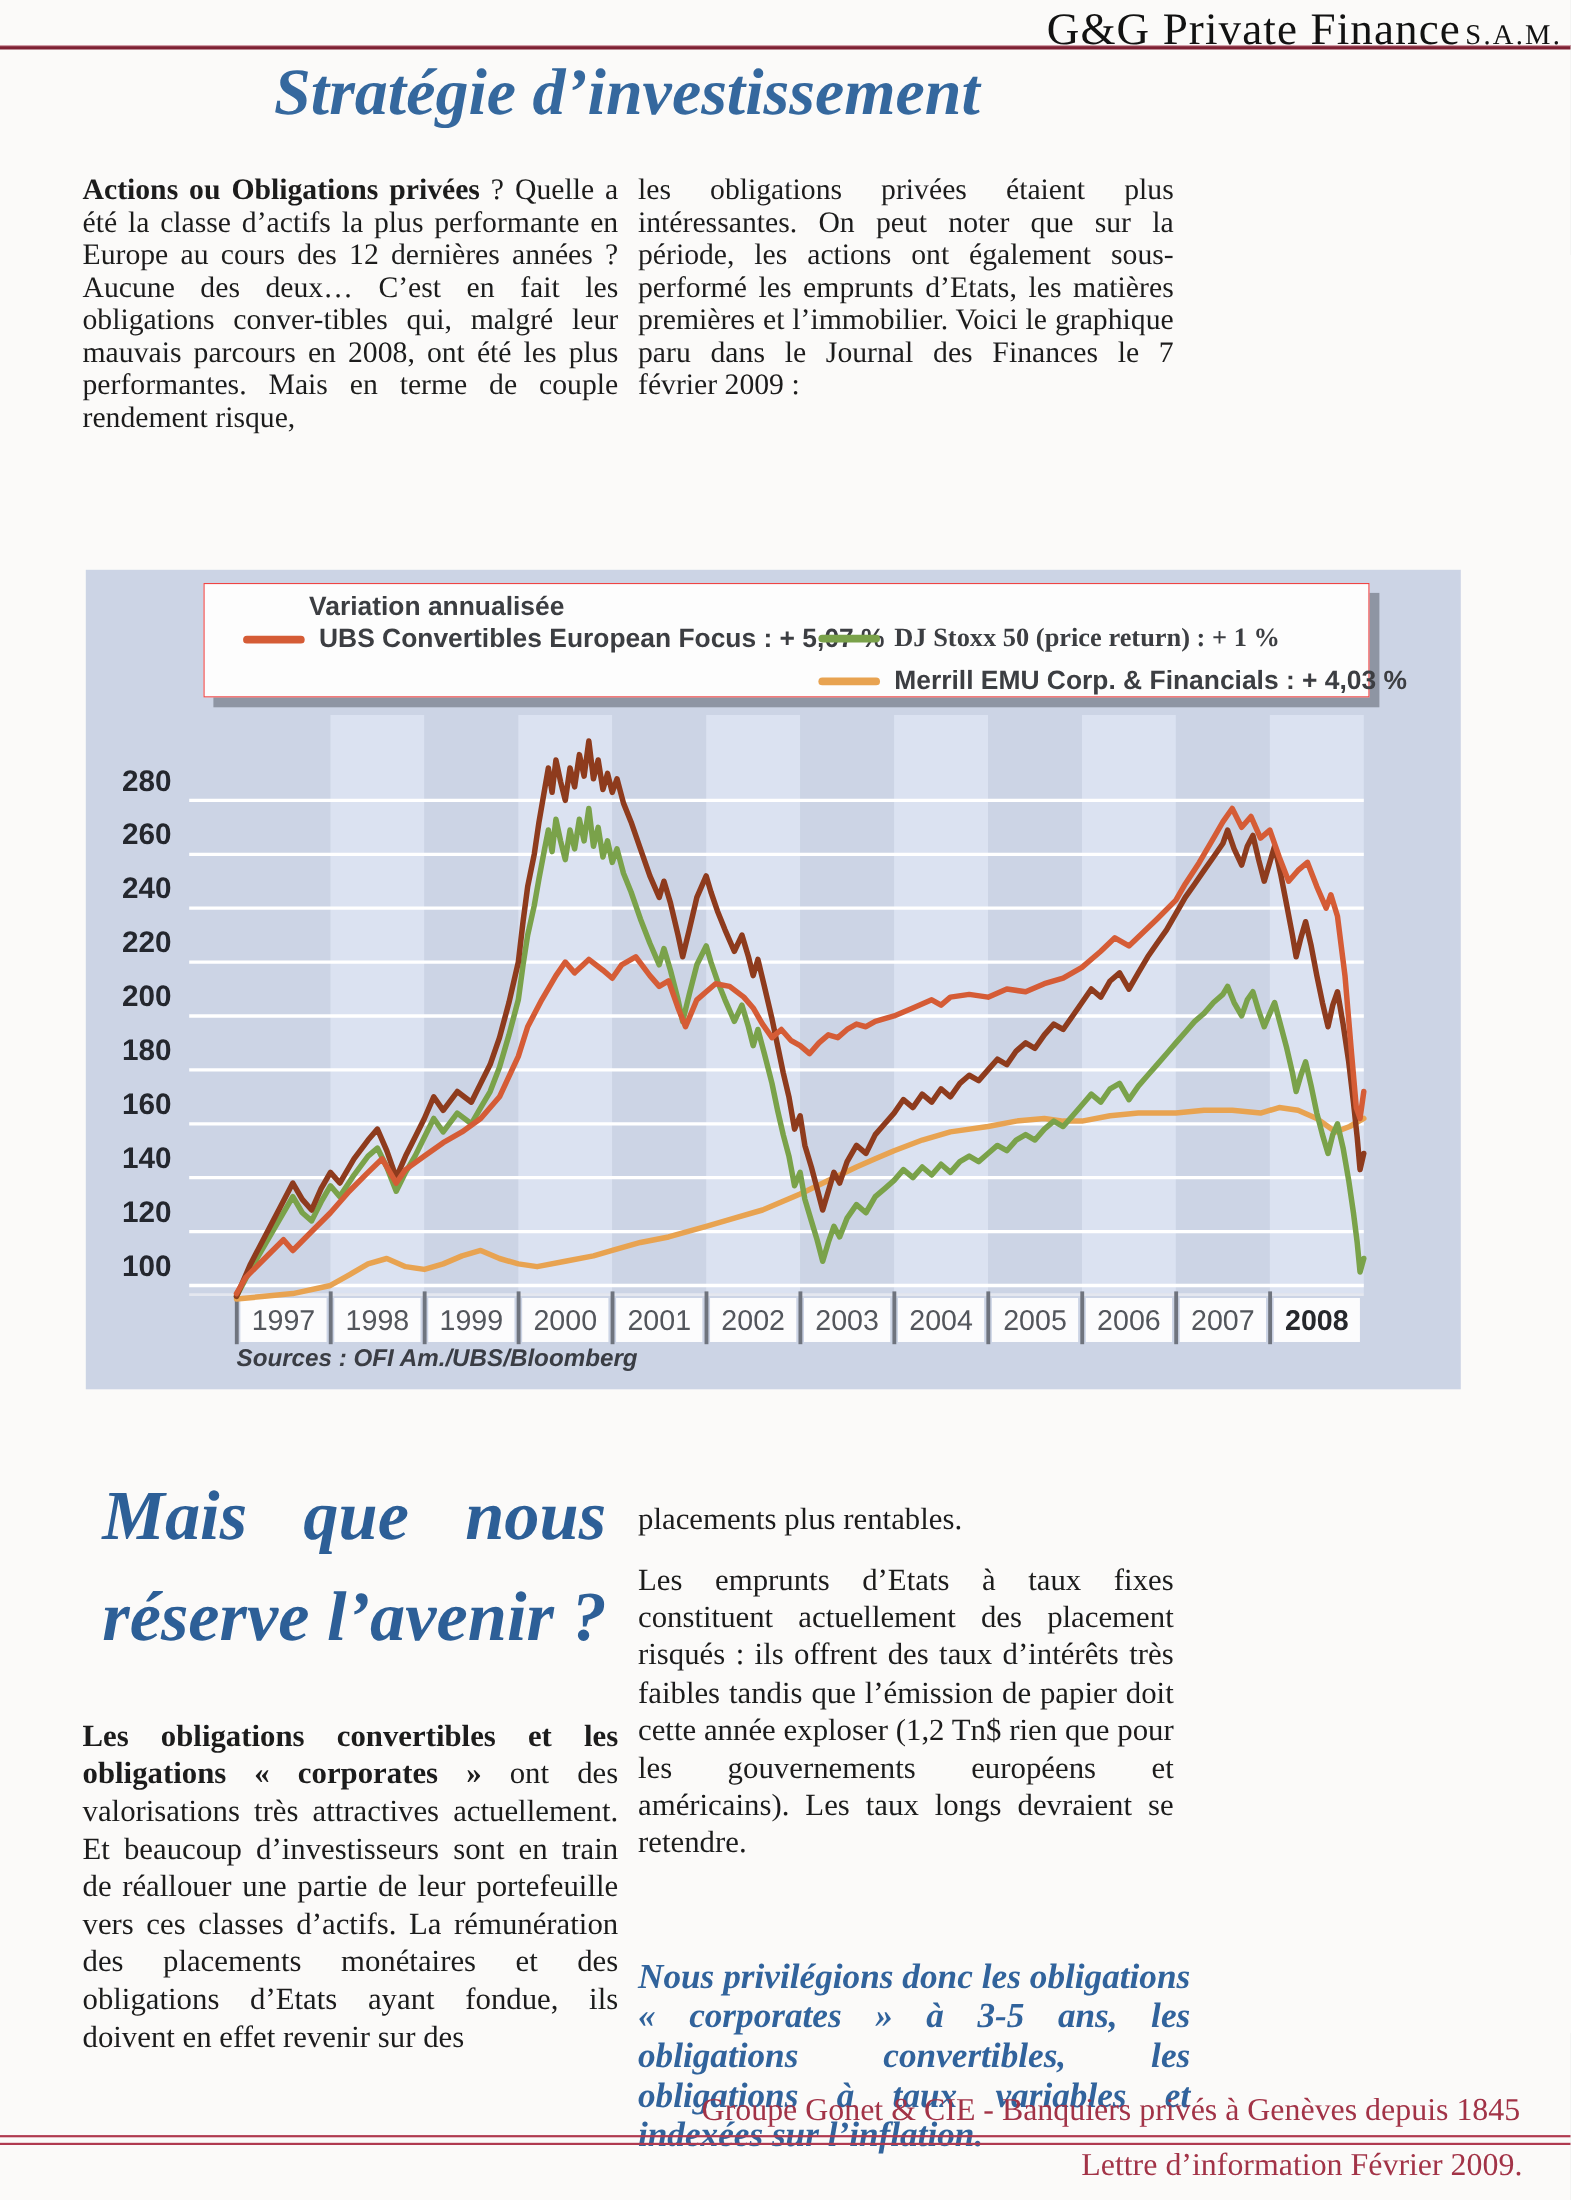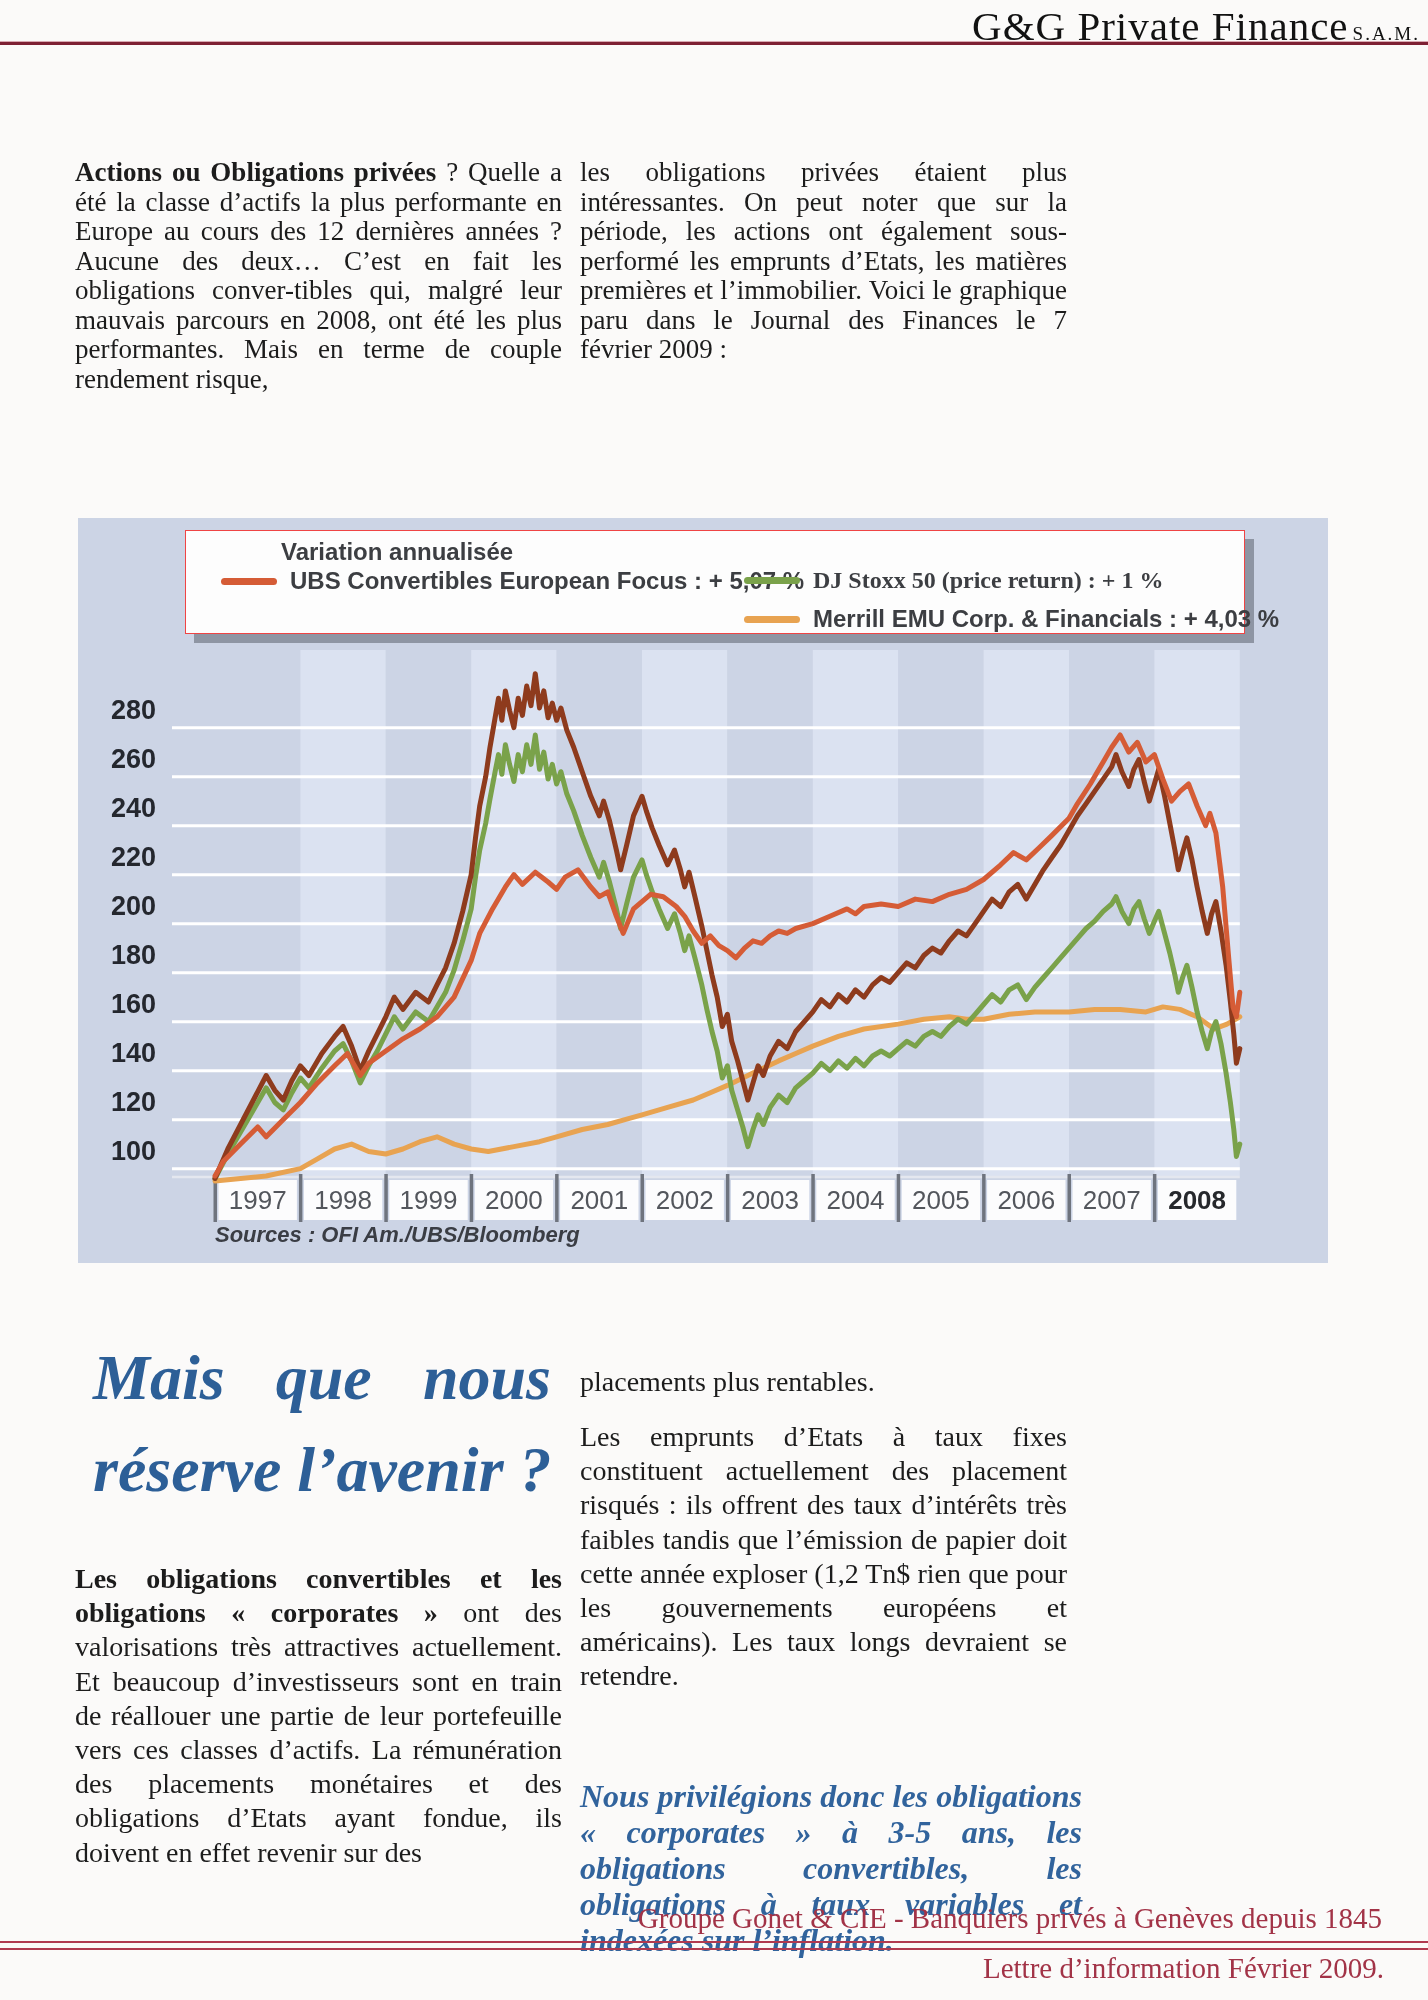--- a/index.html
+++ b/index.html
@@ -2,21 +2,21 @@
 <html><head>
 <meta charset="utf-8">
 <style>
   html,body{margin:0;padding:0;background:#e8e8e8;}
   .page{position:relative;width:1428px;height:2000px;background:#fbfaf9;overflow:hidden;
         font-family:"Liberation Serif", serif;color:#1c1c1c;}
   
   .brand{position:absolute;top:2px;right:8px;white-space:nowrap;color:#121212;
          font-family:"Liberation Serif",serif;}
   .brand-main{font-size:41px;letter-spacing:1px;}
-  .brand-suffix{font-size:19px;letter-spacing:2px;}
+  .brand-suffix{font-size:26px;letter-spacing:2px;}
   .rule-top{position:absolute;top:41px;left:0;width:100%;height:3px;background:#7e2134;
             border-top:1px solid #d9a9b2;}
   
   .title{position:absolute;top:50px;left:75px;width:990px;text-align:center;
          font-size:60px;font-weight:bold;font-style:italic;color:#35689e;letter-spacing:0;}
   
   .col{position:absolute;text-align:justify;font-size:27px;line-height:29.5px;}
   .col-intro-left{top:131px;left:75px;width:487px;}
   .col-intro-right{top:131px;left:580px;width:487px;}
   .lead-bold{font-weight:bold;}
@@ -57,20 +57,21 @@
 <body>
 
 <div class="page">
 
   <div class="brand">
     <span class="brand-main">G&amp;G Private Finance</span>
     <span class="brand-suffix">S.A.M.</span>
   </div>
   <div class="rule-top"></div>
 
+  <div class="title">Stratégie d’investissement</div>
 
   <p class="col col-intro-left"><span class="lead-bold">Actions ou Obligations privées</span><span> ? Quelle a été la classe d’actifs la plus performante en Europe au cours des 12 dernières années ? Aucune des deux… C’est en fait les obligations conver-tibles qui, malgré leur mauvais parcours en 2008, ont été les plus performantes. Mais en terme de couple rendement risque,</span></p>
   <p class="col col-intro-right">les obligations privées étaient plus intéressantes. On peut noter que sur la période, les actions ont également sous-performé les emprunts d’Etats, les matières premières et l’immobilier. Voici le graphique paru dans le Journal des Finances le 7 février 2009 :</p>
 
   <div class="chart">
     <svg id="chart-svg" width="1250" height="745" viewBox="0 0 1250 745">
         <rect x="137" y="132" width="85.39999999999999" height="526" fill="#ccd4e5"></rect>
         <rect x="222.39999999999998" y="132" width="85.39999999999999" height="526" fill="#dbe2f1"></rect>
         <rect x="307.79999999999995" y="132" width="85.39999999999999" height="526" fill="#ccd4e5"></rect>
         <rect x="393.2" y="132" width="85.39999999999999" height="526" fill="#dbe2f1"></rect>

